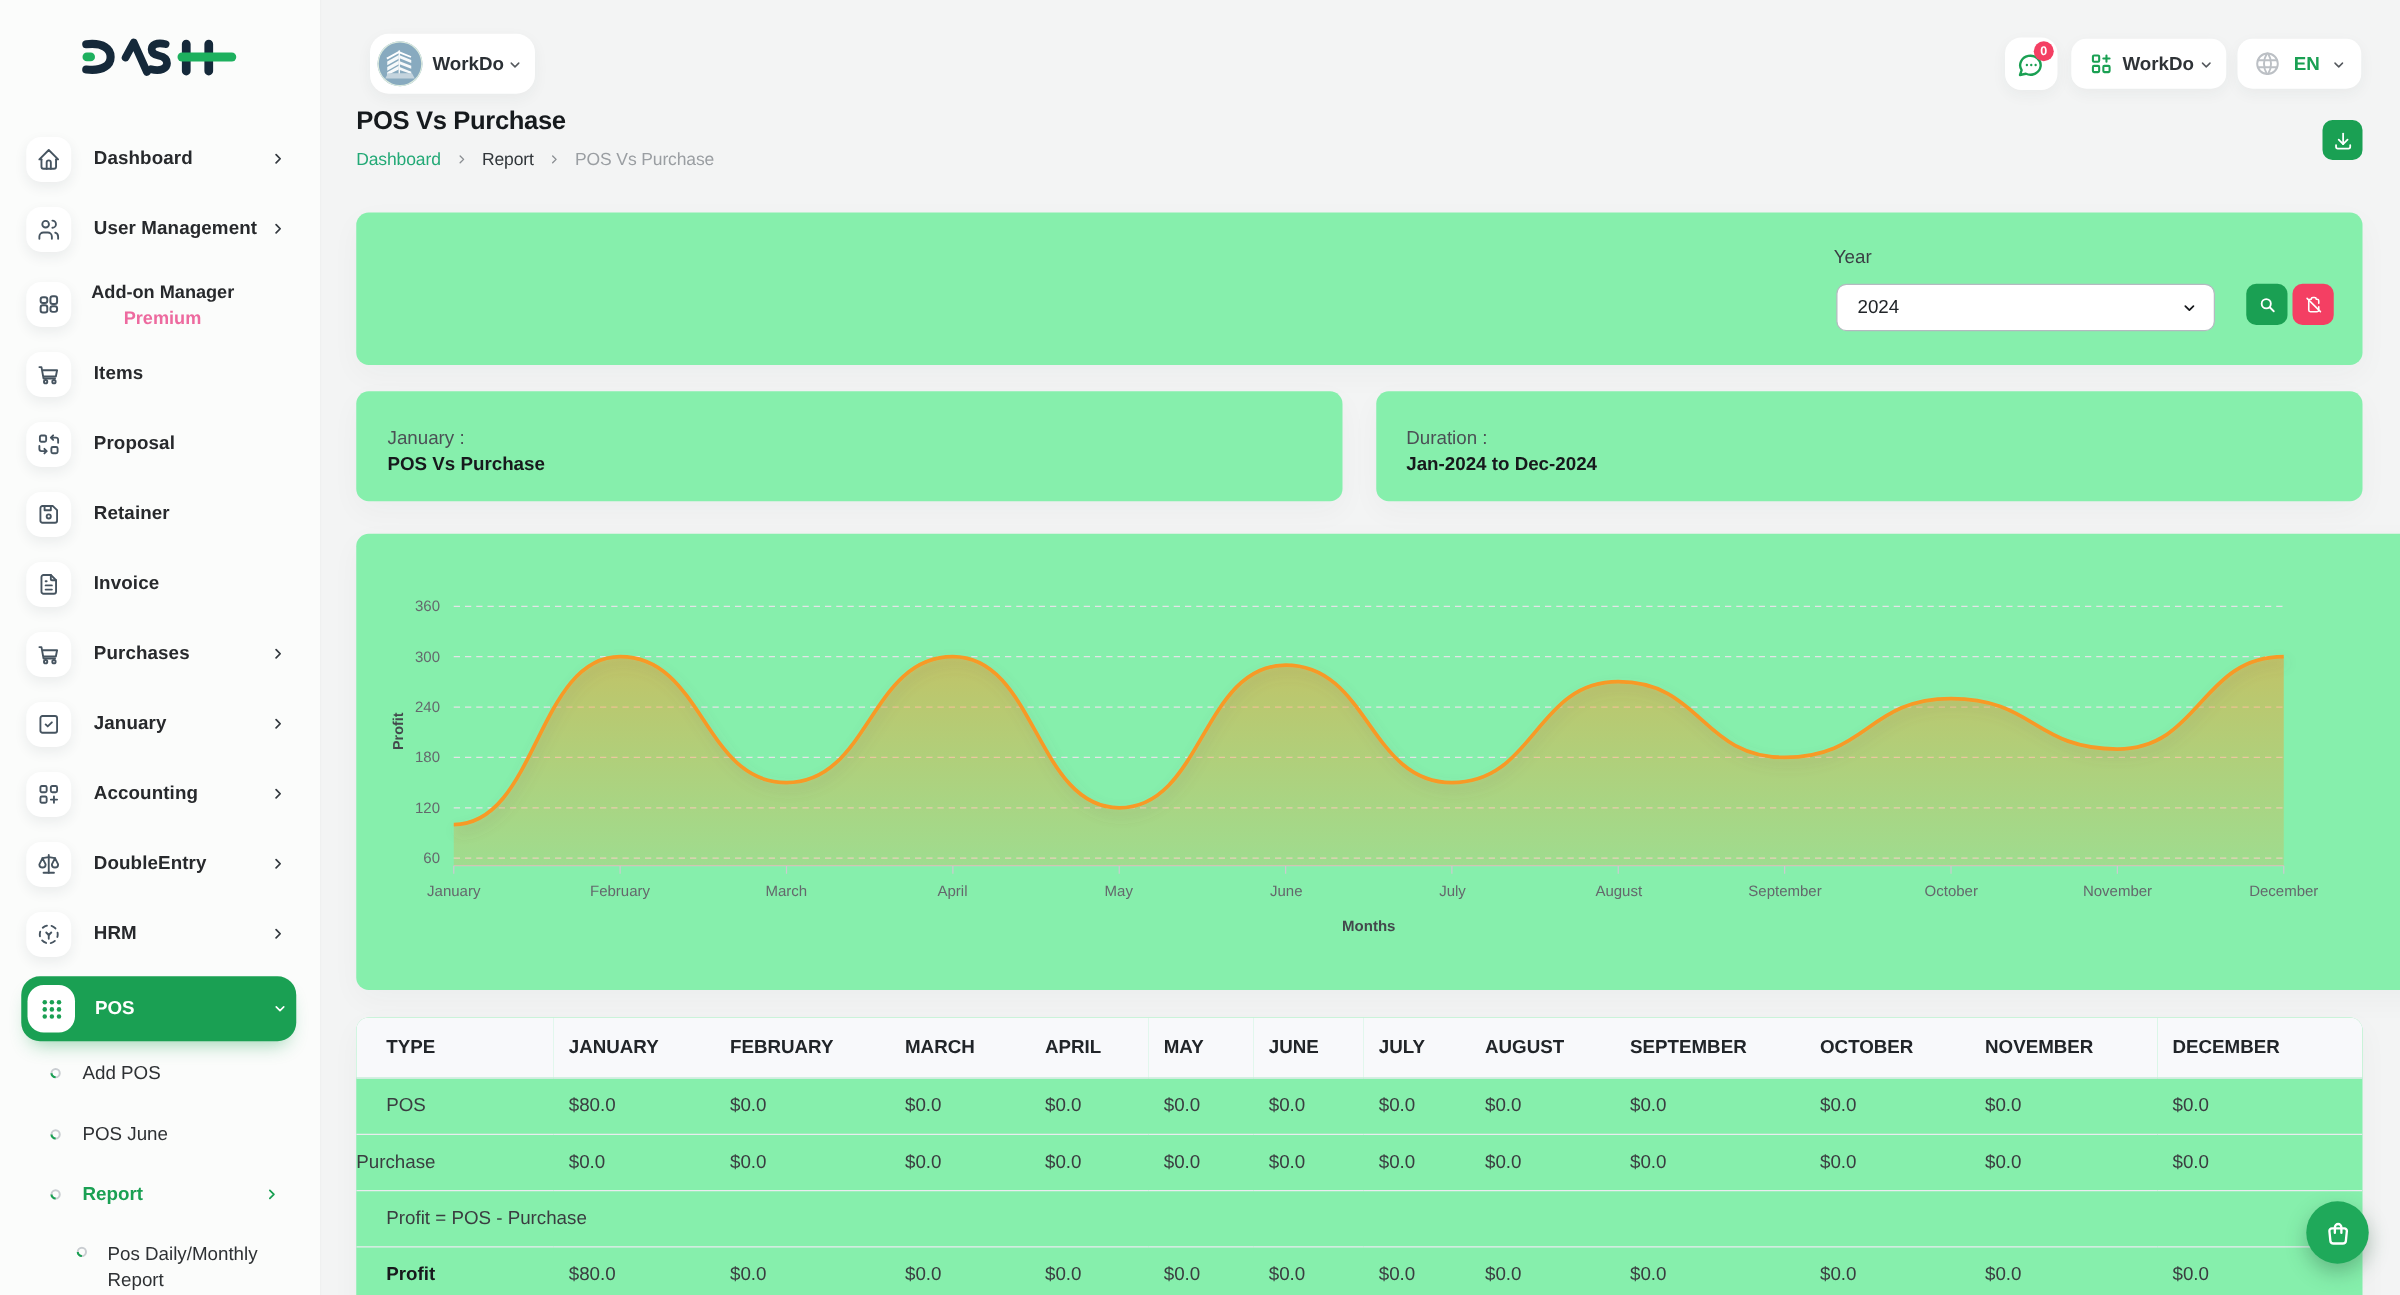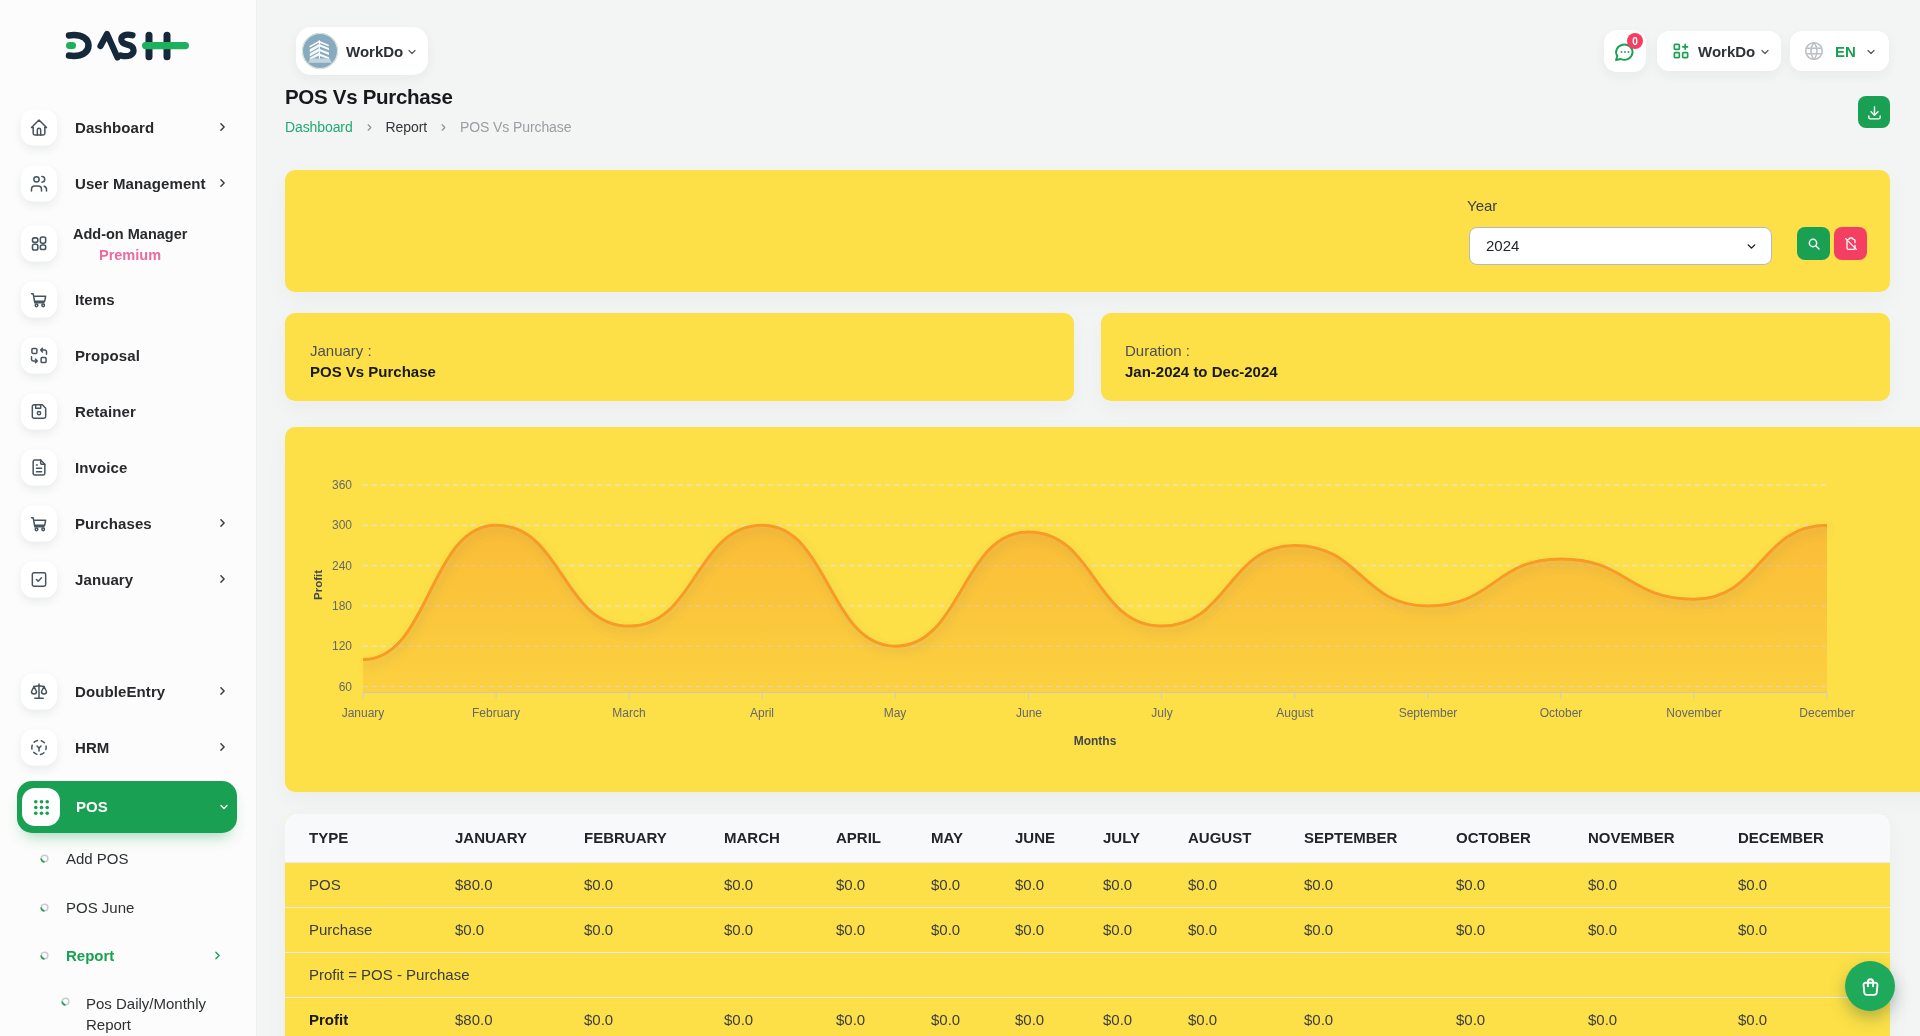--- a/index.html
+++ b/index.html
@@ -18,21 +18,21 @@
 
 #pos-active { position:absolute; left:17px; top:781px; width:220px; height:52px; background:#1aa053; border-radius:15px; box-shadow:0 9px 15px -7px rgba(26,160,83,0.45); }
 #pos-active .pchip { position:absolute; left:5px; top:7px; width:38px; height:38px; background:#fff; border-radius:13px; display:flex; align-items:center; justify-content:center; }
 #pos-active .plabel { position:absolute; left:59px; top:17px; color:#fff; font-weight:700; font-size:15px; }
 
 .pill { position:absolute; background:#fff; border-radius:14px; box-shadow:0 4px 12px rgba(40,50,60,0.05); display:flex; align-items:center; }
 #title { position:absolute; left:285px; top:85px; font-size:20.5px; font-weight:700; color:#161a1d; letter-spacing:-0.3px; }
 #crumbs { position:absolute; left:285px; top:119px; font-size:14px; color:#9a9ea2; display:flex; align-items:center; gap:11px; letter-spacing:-0.1px;}
 #crumbs a.g { color:#23a976; text-decoration:none; }
 #crumbs .b { color:#31363a; }
-.card { position:absolute; background:#fde047; border-radius:10px; box-shadow:0 8px 24px rgba(40,50,60,0.035); }
+.card { position:absolute; background:#86efac; border-radius:10px; box-shadow:0 8px 24px rgba(40,50,60,0.035); }
 .btn { position:absolute; display:flex; align-items:center; justify-content:center; border-radius:8px; }
 </style>
 </head>
 <body>
 <div id="sidebar">
   <svg class="abs" style="left:64px;top:27px" width="130" height="36" viewBox="0 0 130 36">
     <rect x="2" y="15" width="10" height="7" rx="3.5" fill="#1db05e"></rect>
     <path d="M5,28.6 C19,30.3 24.5,24.5 24.5,18.5 C24.5,12.5 19,6.7 5,8.4" fill="none" stroke="#15293a" stroke-width="6.5" stroke-linecap="round"></path>
     <path d="M36.5,19 L43,7 L53.5,30.5" fill="none" stroke="#15293a" stroke-width="6.2" stroke-linecap="round" stroke-linejoin="round"></path>
     <path d="M68.5,8.3 C61,6.3 57.3,9.3 57.3,12.3 C57.3,15.8 60.8,17.1 63.3,17.6 C66.3,18.2 69.6,19.8 69.6,23.6 C69.6,27.6 64.5,30.6 56.8,28.4" fill="none" stroke="#15293a" stroke-width="6.2" stroke-linecap="round"></path>
@@ -136,20 +136,34 @@
       </svg>
   </div>
   <div class="mi" style="top:553px;height:56px">
     <span class="chip">
         <svg width="20" height="20" viewBox="0 0 24 24" fill="none" stroke-width="1.8" stroke="#465460" stroke-linecap="round" stroke-linejoin="round">
           <rect x="4" y="4" width="16" height="16" rx="2"></rect>
           <path d="M9 12l2 2l4 -4"></path>
         </svg>
       </span>
     <span class="mlabel">January</span>
+    <svg class="mcar" width="13" height="13" viewBox="0 0 24 24" fill="none" stroke="#343a40" stroke-width="2.6" stroke-linecap="round" stroke-linejoin="round">
+        <path d="M9 6l6 6l-6 6"></path>
+      </svg>
+  </div>
+  <div class="mi" style="top:609px;height:56px">
+    <span class="chip">
+        <svg width="20" height="20" viewBox="0 0 24 24" fill="none" stroke-width="1.8" stroke="#465460" stroke-linecap="round" stroke-linejoin="round">
+          <rect x="4" y="4" width="6" height="6" rx="1.4"></rect>
+          <rect x="14" y="4" width="6" height="6" rx="1.4"></rect>
+          <rect x="4" y="14" width="6" height="6" rx="1.4"></rect>
+          <path d="M14 17h6m-3 -3v6"></path>
+        </svg>
+      </span>
+    <span class="mlabel">Accounting</span>
     <svg class="mcar" width="13" height="13" viewBox="0 0 24 24" fill="none" stroke="#343a40" stroke-width="2.6" stroke-linecap="round" stroke-linejoin="round">
         <path d="M9 6l6 6l-6 6"></path>
       </svg>
   </div>
   <div class="mi" style="top:665px;height:56px">
     <span class="chip">
         <svg width="20" height="20" viewBox="0 0 24 24" fill="none" stroke-width="1.8" stroke="#465460" stroke-linecap="round" stroke-linejoin="round">
           <path d="M7 20l10 0"></path>
           <path d="M6 6l6 -1l6 1"></path>
           <path d="M12 3l0 17"></path>
@@ -435,21 +449,21 @@
             <td style="padding-left:12px;border-bottom:1px solid #e9ecef">$0.0</td>
             <td style="padding-left:12px;border-bottom:1px solid #e9ecef">$0.0</td>
             <td style="padding-left:12px;border-bottom:1px solid #e9ecef">$0.0</td>
             <td style="padding-left:12px;border-bottom:1px solid #e9ecef">$0.0</td>
             <td style="padding-left:12px;border-bottom:1px solid #e9ecef">$0.0</td>
             <td style="padding-left:12px;border-bottom:1px solid #e9ecef">$0.0</td>
             <td style="padding-left:12px;border-bottom:1px solid #e9ecef">$0.0</td>
             <td style="padding-left:12px;border-bottom:1px solid #e9ecef">$0.0</td>
           </tr>
       <tr style="height:45px">
-            <td style="padding-left:24px;border-bottom:1px solid #e9ecef">Purchase</td>
+            <td style="border-bottom:1px solid #e9ecef">Purchase</td>
             <td style="padding-left:12px;border-bottom:1px solid #e9ecef">$0.0</td>
             <td style="padding-left:12px;border-bottom:1px solid #e9ecef">$0.0</td>
             <td style="padding-left:12px;border-bottom:1px solid #e9ecef">$0.0</td>
             <td style="padding-left:12px;border-bottom:1px solid #e9ecef">$0.0</td>
             <td style="padding-left:12px;border-bottom:1px solid #e9ecef">$0.0</td>
             <td style="padding-left:12px;border-bottom:1px solid #e9ecef">$0.0</td>
             <td style="padding-left:12px;border-bottom:1px solid #e9ecef">$0.0</td>
             <td style="padding-left:12px;border-bottom:1px solid #e9ecef">$0.0</td>
             <td style="padding-left:12px;border-bottom:1px solid #e9ecef">$0.0</td>
             <td style="padding-left:12px;border-bottom:1px solid #e9ecef">$0.0</td>

